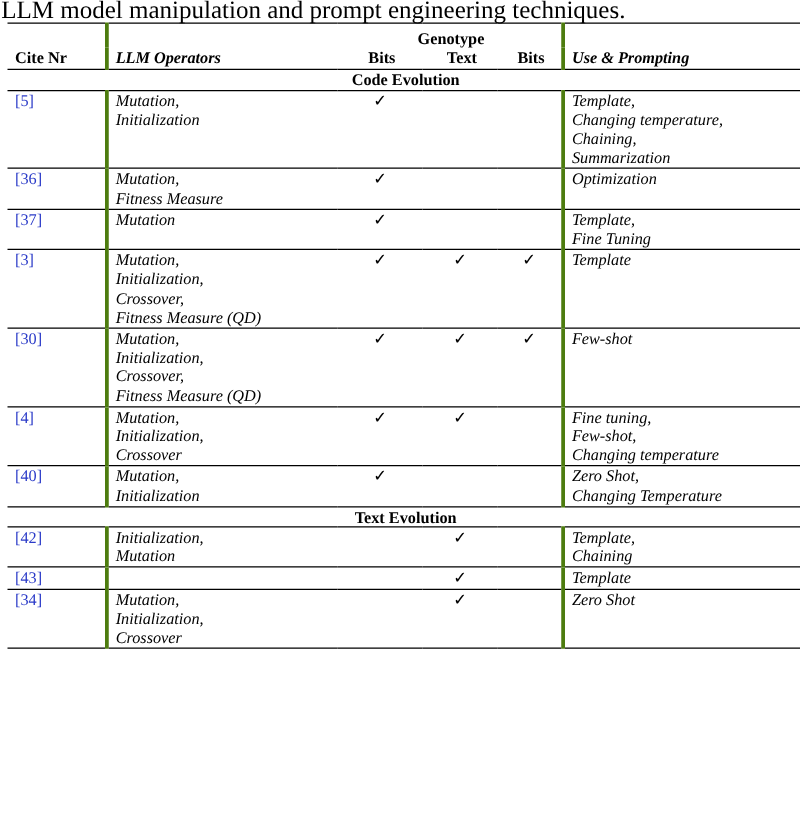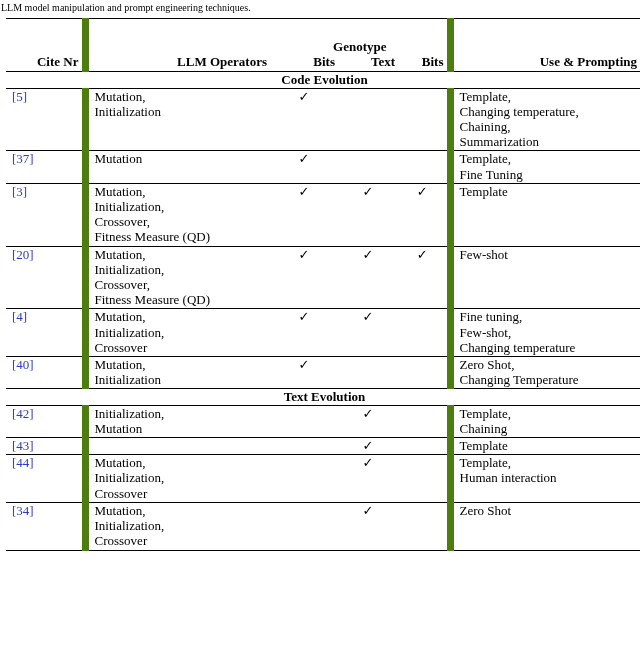--- a/index.html
+++ b/index.html
@@ -4,21 +4,21 @@
 <style>
   * { margin: 0; padding: 0; box-sizing: border-box; }
   html, body {
     width: 640px; height: 654px;
     overflow: hidden;
     background: #ffffff;
     color: #000000;
     font-family: "Liberation Serif", "DejaVu Serif", serif;
   }
   .caption {
-    font-size: 10px;
+    font-size: 20px;
     line-height: 16px;
     padding: 0 0 2px 1px;
     white-space: nowrap;
   }
   table.paper-table {
     border-collapse: collapse;
     table-layout: fixed;
     margin-left: 6px;
     width: 634px;
     border-top: 1px solid #000;
@@ -32,24 +32,24 @@
     padding: 0 3px 1px 6px;
   }
   col.c-cite { width: 79px; }
   col.c-ops  { width: 185px; }
   col.c-code { width: 68px; }
   col.c-text { width: 60px; }
   col.c-bits { width: 52px; }
   col.c-use  { width: 190px; }
 
   thead th { font-weight: bold; }
-  .gen-row th { padding-top: 20px; padding-bottom: 0; }
-  .cols-row th { border-bottom: 1px solid #000; padding-bottom: 2px; text-align: right; }
+  .gen-row th { padding-top: 4px; padding-bottom: 0; }
+  .cols-row th { border-bottom: 1px solid #000; padding-bottom: 2px; }
   .center { text-align: center; }
-  .v-left { border-left: 7px solid #4d7c0f; }
+  .v-left { border-left: 3px solid #4d7c0f; font-style: italic; }
 
   tbody td { border-bottom: 1px solid #000; }
   td.chk { text-align: center; padding-left: 0; padding-right: 0; }
   tr.section-row td {
     text-align: center;
     font-weight: bold;
     padding-top: 0;
     padding-bottom: 0;
     margin-top: 30px;
   }
@@ -100,20 +100,33 @@
           <td class="chk"></td>
           <td class="chk"></td>
           <td class="v-left">
             <div>Template,</div>
             <div>Changing temperature,</div>
             <div>Chaining,</div>
             <div>Summarization</div>
           </td>
         </tr>
         <tr>
+          <td><span class="cite-link">[36]</span></td>
+          <td class="v-left">
+            <div>Mutation,</div>
+            <div>Fitness Measure</div>
+          </td>
+          <td class="chk">✓</td>
+          <td class="chk"></td>
+          <td class="chk"></td>
+          <td class="v-left">
+            <div>Optimization</div>
+          </td>
+        </tr>
+        <tr>
           <td><span class="cite-link">[37]</span></td>
           <td class="v-left">
             <div>Mutation</div>
           </td>
           <td class="chk">✓</td>
           <td class="chk"></td>
           <td class="chk"></td>
           <td class="v-left">
             <div>Template,</div>
             <div>Fine Tuning</div>
@@ -128,21 +141,21 @@
             <div>Fitness Measure (QD)</div>
           </td>
           <td class="chk">✓</td>
           <td class="chk">✓</td>
           <td class="chk">✓</td>
           <td class="v-left">
             <div>Template</div>
           </td>
         </tr>
         <tr>
-          <td><span class="cite-link">[20]</span></td>
+          <td><span class="cite-link">[30]</span></td>
           <td class="v-left">
             <div>Mutation,</div>
             <div>Initialization,</div>
             <div>Crossover,</div>
             <div>Fitness Measure (QD)</div>
           </td>
           <td class="chk">✓</td>
           <td class="chk">✓</td>
           <td class="chk">✓</td>
           <td class="v-left">
@@ -200,35 +213,20 @@
           <td><span class="cite-link">[43]</span></td>
           <td class="v-left"></td>
           <td class="chk"></td>
           <td class="chk">✓</td>
           <td class="chk"></td>
           <td class="v-left">
             <div>Template</div>
           </td>
         </tr>
         <tr>
-          <td><span class="cite-link">[44]</span></td>
-          <td class="v-left">
-            <div>Mutation,</div>
-            <div>Initialization,</div>
-            <div>Crossover</div>
-          </td>
-          <td class="chk"></td>
-          <td class="chk">✓</td>
-          <td class="chk"></td>
-          <td class="v-left">
-            <div>Template,</div>
-            <div>Human interaction</div>
-          </td>
-        </tr>
-        <tr>
           <td><span class="cite-link">[34]</span></td>
           <td class="v-left">
             <div>Mutation,</div>
             <div>Initialization,</div>
             <div>Crossover</div>
           </td>
           <td class="chk"></td>
           <td class="chk">✓</td>
           <td class="chk"></td>
           <td class="v-left">

